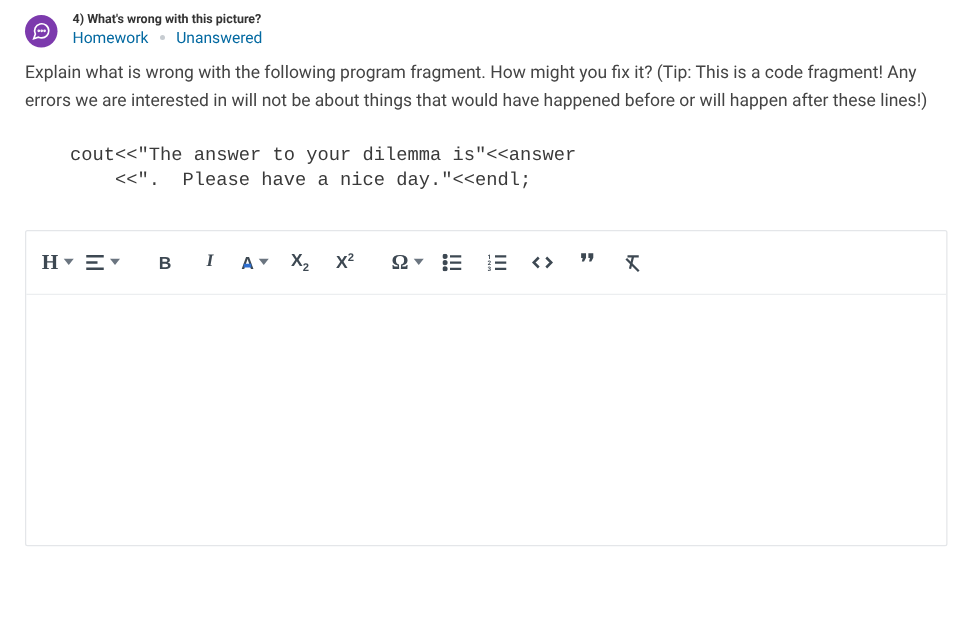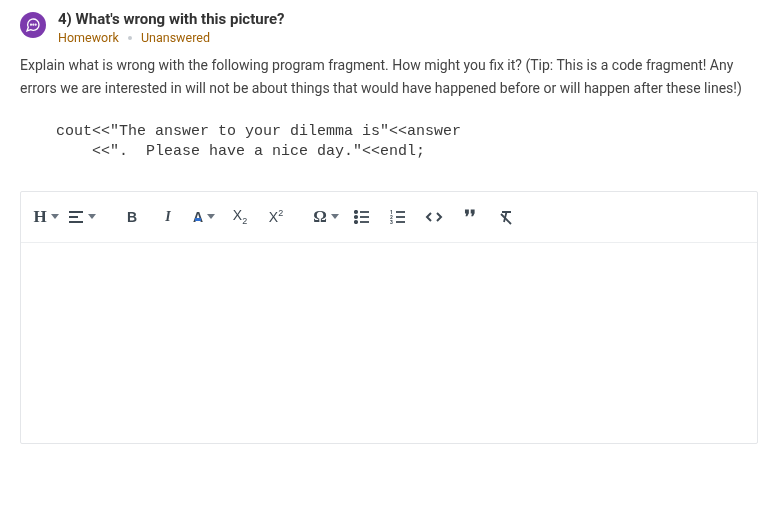--- a/index.html
+++ b/index.html
@@ -13,22 +13,22 @@
     padding: 10px 20px 20px 20px;
   }
   .header-row { display: flex; align-items: flex-start; gap: 12px; }
   .q-badge {
     width: 26px; height: 26px; border-radius: 50%;
     background: #7c3aad; color: #fff;
     display: flex; align-items: center; justify-content: center;
     flex-shrink: 0; margin-top: 2px;
   }
   .q-badge svg { width: 16px; height: 16px; }
-  .q-title { font-weight: 700; color: #333; font-size: 15px; }
-  .q-meta { color: #a16207; font-size: 12.5px; margin-top: 2px; }
+  .q-title { font-weight: 700; color: #333; font-size: 10px; }
+  .q-meta { color: #0369a1; font-size: 12.5px; margin-top: 2px; }
   .q-meta .dot { display:inline-block; width:4px; height:4px; border-radius:50%; background:#c7ccd1; vertical-align: middle; margin: 0 6px 2px 6px;}
   .prompt { color: #444; margin: 9px 0 22px 0; line-height: 1.65; font-size: 14px;}
   .code-block {
     font-family: ui-monospace, SFMono-Regular, Menlo, Consolas, "Courier New", monospace;
     white-space: pre;
     color: #3a3a3a;
     margin: 0 0 28px 36px;
     font-size: 15px;
     line-height: 1.35;
   }
@@ -65,21 +65,21 @@
   .editor-body::-webkit-scrollbar-button:single-button {
     background: #f3f3f3; height: 16px; display: block;
   }
   .editor-body::-webkit-scrollbar-button:single-button:vertical:decrement {
     background: #f3f3f3 no-repeat center/8px;
   }
   .italic { font-family: Georgia, 'Times New Roman', serif; font-style: italic; font-weight: 700; }
   .serif-h { font-family: Georgia, 'Times New Roman', serif; font-size: 17px; font-weight: 700;}
   .underline-a { position: relative; font-family: Arial, sans-serif; font-weight:700;}
   .underline-a::after { content:""; position:absolute; left:2px; right:2px; bottom:4px; height:3px; background:#2f6fd0;}
-  .sub-label, .sup-label { font-family: Arial, sans-serif; font-weight: 400; font-size: 14px;}
+  .sub-label, .sup-label { font-family: Arial, sans-serif; font-weight: 700; font-size: 14px;}
   .sub-label sub, .sup-label sup { font-size: 9px; }
   svg { display:block; }
 </style>
 </head>
 <body>
 
 <div class="header-row">
   <div class="q-badge">
     <svg viewBox="0 0 24 24" fill="none" stroke="currentColor" stroke-width="2">
       <path d="M21 11.5a8.38 8.38 0 0 1-8.5 8.5 8.5 8.5 0 0 1-3.9-.95L3 21l1.95-5.6A8.5 8.5 0 1 1 21 11.5z"></path>

